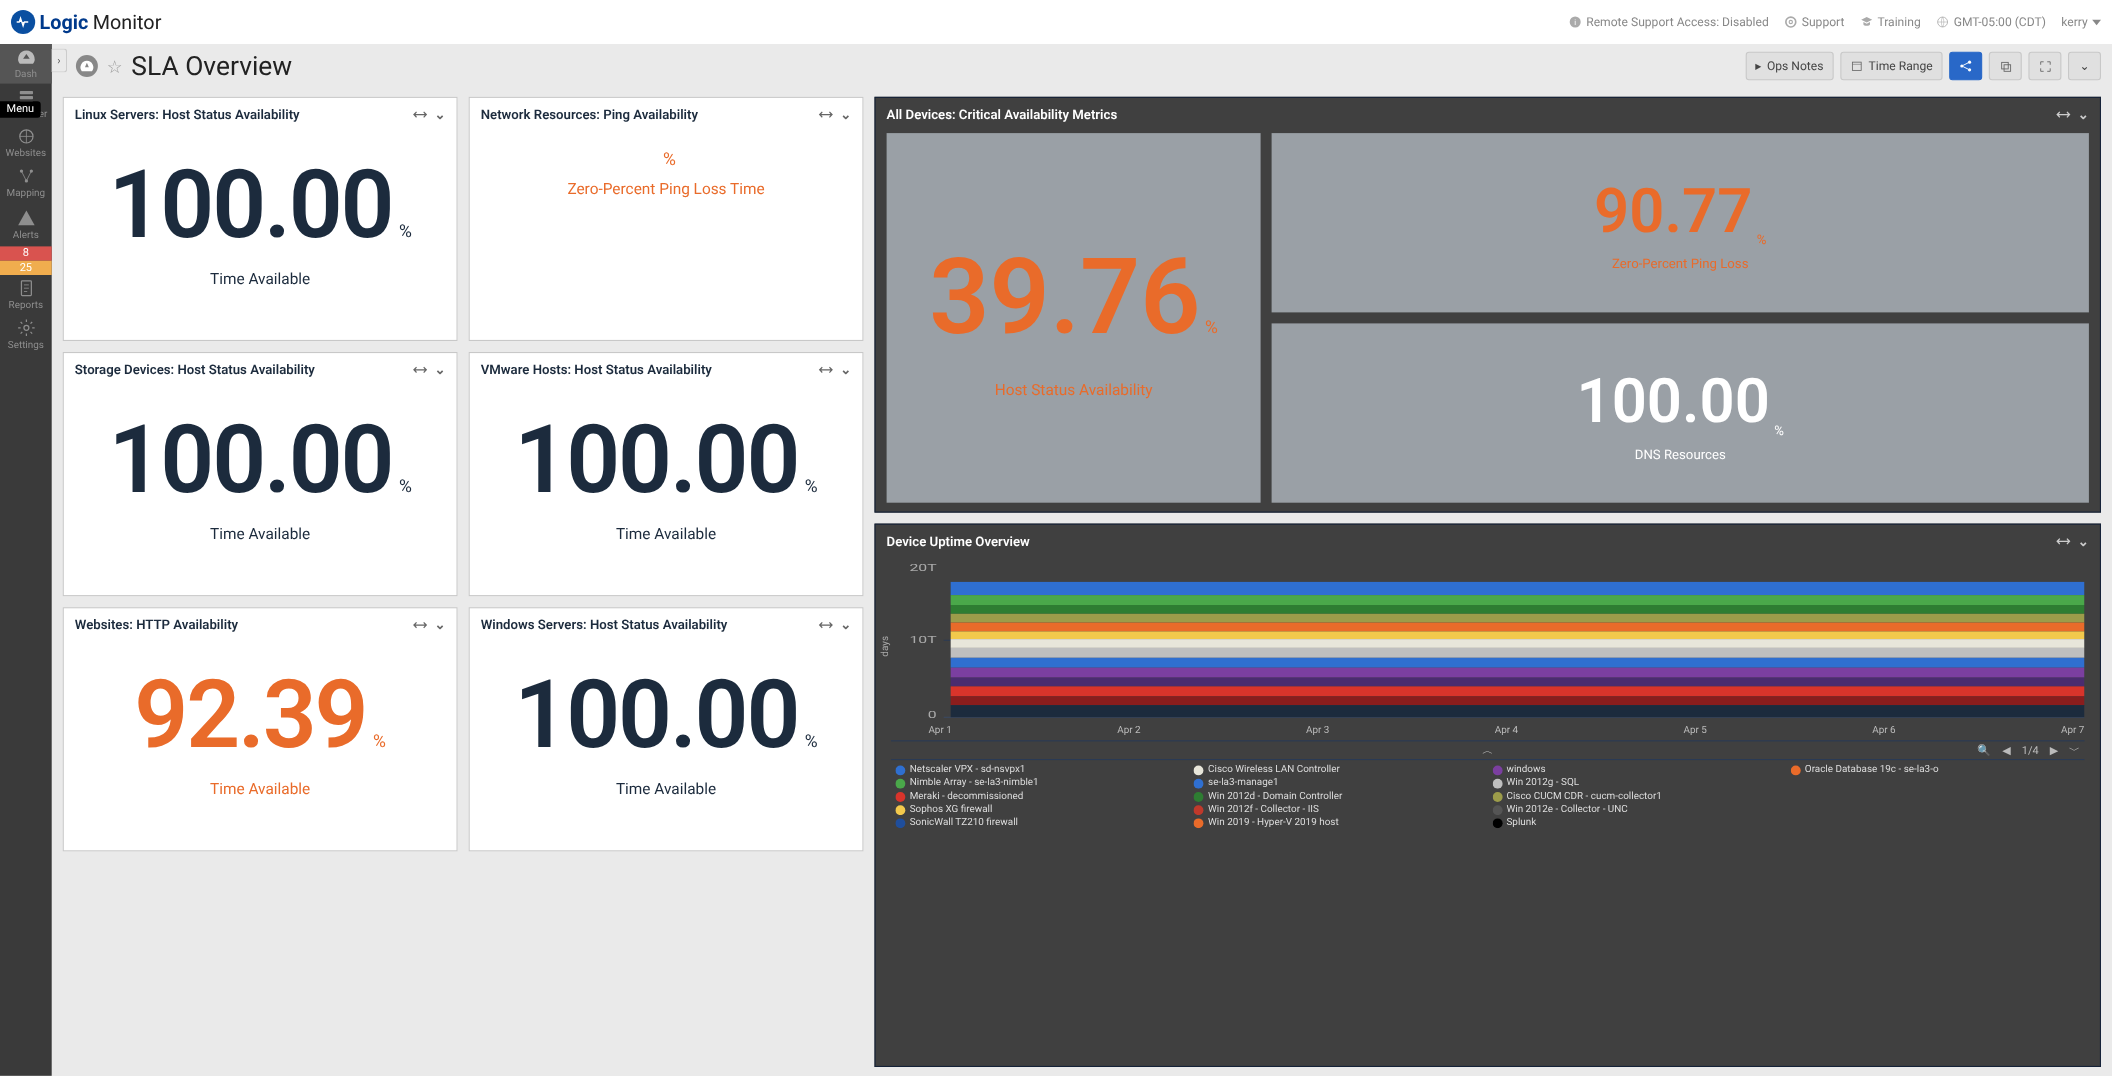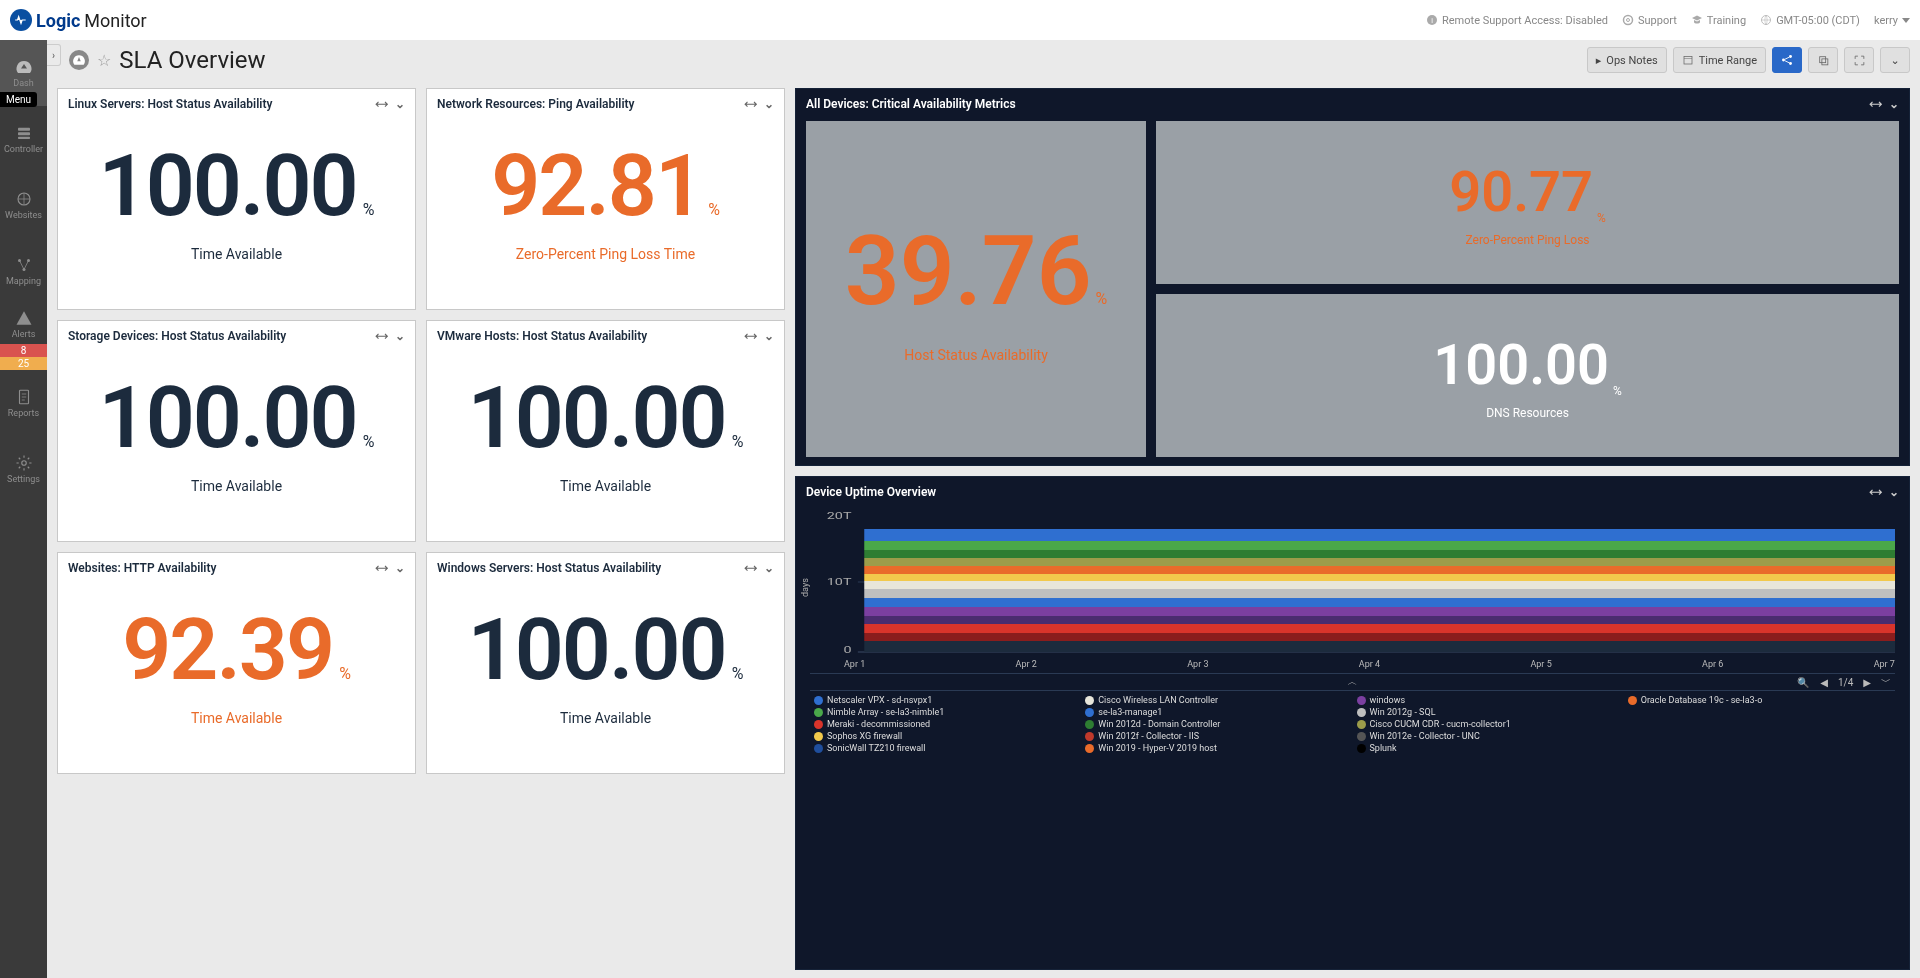--- a/index.html
+++ b/index.html
@@ -7,21 +7,21 @@
   
   .topbar{position:absolute;left:0;top:0;right:0;height:40px;background:#fff;display:flex;align-items:center;padding:0 10px;font-size:11px;color:#888;}
   .logo{display:flex;align-items:center;gap:4px;font-weight:700;font-size:18px;color:#003a8c;}
   .logo .pulse{width:22px;height:22px;border-radius:50%;background:#0a4fa1;display:flex;align-items:center;justify-content:center;color:#fff;font-size:13px;font-weight:bold;}
   .logo .lm-monitor{color:#222;font-weight:400;}
   .top-right{margin-left:auto;display:flex;align-items:center;gap:14px;}
   .top-right .itm{display:flex;align-items:center;gap:4px;}
   .top-right .caret{border-left:4px solid transparent;border-right:4px solid transparent;border-top:5px solid #888;}
   
   .leftnav{position:absolute;left:0;top:40px;bottom:0;width:47px;background:#3a3a3a;display:flex;flex-direction:column;}
-  .leftnav .cell{height:66px;display:flex;flex-direction:column;align-items:center;justify-content:center;color:#8e8e8e;font-size:9px;gap:2px;cursor:pointer;}
+  .leftnav .cell{height:36px;display:flex;flex-direction:column;align-items:center;justify-content:center;color:#8e8e8e;font-size:9px;gap:2px;cursor:pointer;}
   .leftnav .cell svg,.leftnav .cell .ic{width:18px;height:18px;fill:#8e8e8e;}
   .leftnav .cell.active{background:#555;}
   .leftnav .menu-tag{position:absolute;left:0;top:52px;background:#000;color:#fff;font-size:10px;padding:2px 6px;border-top-right-radius:3px;border-bottom-right-radius:3px;}
   .alert-counts{display:flex;flex-direction:column;width:100%;font-size:10px;text-align:center;}
   .alert-counts .c1{background:#d9534f;color:#fff;line-height:13px;}
   .alert-counts .c2{background:#f0ad4e;color:#fff;line-height:13px;}
   .expand-tab{position:absolute;left:47px;top:44px;width:14px;height:22px;background:#eaeaea;border:1px solid #ccc;border-left:none;display:flex;align-items:center;justify-content:center;font-size:10px;color:#555;border-top-right-radius:3px;border-bottom-right-radius:3px;}
   
   .titlebar{position:absolute;left:47px;right:0;top:40px;height:40px;display:flex;align-items:center;padding:0 10px 0 22px;gap:8px;}
   .titlebar .dash-ic{width:20px;height:20px;border-radius:50%;background:#888;display:flex;align-items:center;justify-content:center;}
@@ -29,21 +29,21 @@
   .titlebar h1{font-size:24px;font-weight:400;color:#222;}
   .title-actions{margin-left:auto;display:flex;gap:6px;}
   .tbtn{height:26px;background:#e0e0e0;border:1px solid #c8c8c8;border-radius:3px;display:flex;align-items:center;padding:0 8px;font-size:11px;color:#444;gap:5px;cursor:pointer;}
   .tbtn.iconly{width:30px;justify-content:center;padding:0;}
   .tbtn.blue{background:#2968c8;border-color:#2968c8;color:#fff;}
   
   .content{position:absolute;left:47px;right:0;top:80px;bottom:0;padding:8px 10px;display:flex;gap:10px;}
   .left-col{flex:0 0 728px;display:grid;grid-template-columns:1fr 1fr;grid-auto-rows:222px;gap:10px;}
   .right-col{flex:1;display:flex;flex-direction:column;gap:10px;}
   .widget{background:#fff;border:1px solid #c8c8c8;position:relative;padding:6px 10px;}
-  .widget.dark{background:#0f172a;color:#fff;border-color:#152238;}
+  .widget.dark{background:#404040;color:#fff;border-color:#152238;}
   .widget .whdr{display:flex;align-items:center;font-size:12px;font-weight:600;height:18px;}
   .widget .whdr .sp{margin-left:auto;display:flex;gap:8px;color:#666;font-size:12px;}
   .widget.dark .whdr .sp{color:#ccc;}
   .bigval{display:flex;align-items:baseline;justify-content:center;margin-top:22px;}
   .bigval .num{font-size:86px;font-weight:600;letter-spacing:-2px;}
   .bigval .pct{font-size:16px;margin-left:6px;}
   .subtext{text-align:center;font-size:14px;margin-top:10px;}
   .c-navy{color:#1c2b3d;}
   .c-orange{color:#e96b2a;}
   .c-white{color:#fff;}
@@ -244,21 +244,20 @@
     </div>
     <div class="widget">
       <div class="whdr">
           <span>Network Resources: Ping Availability</span>
         <span class="sp">
             <span class="expand-ic">⤢</span>
             <span>⌄</span>
           </span>
         </div>
       <div class="bigval">
-          <span class="num c-orange">92.81</span>
           <span class="pct c-orange">%</span>
         </div>
       <div class="subtext c-orange">Zero-Percent Ping Loss Time</div>
     </div>
     <div class="widget">
       <div class="whdr">
           <span>Storage Devices: Host Status Availability</span>
         <span class="sp">
             <span class="expand-ic">⤢</span>
             <span>⌄</span>

